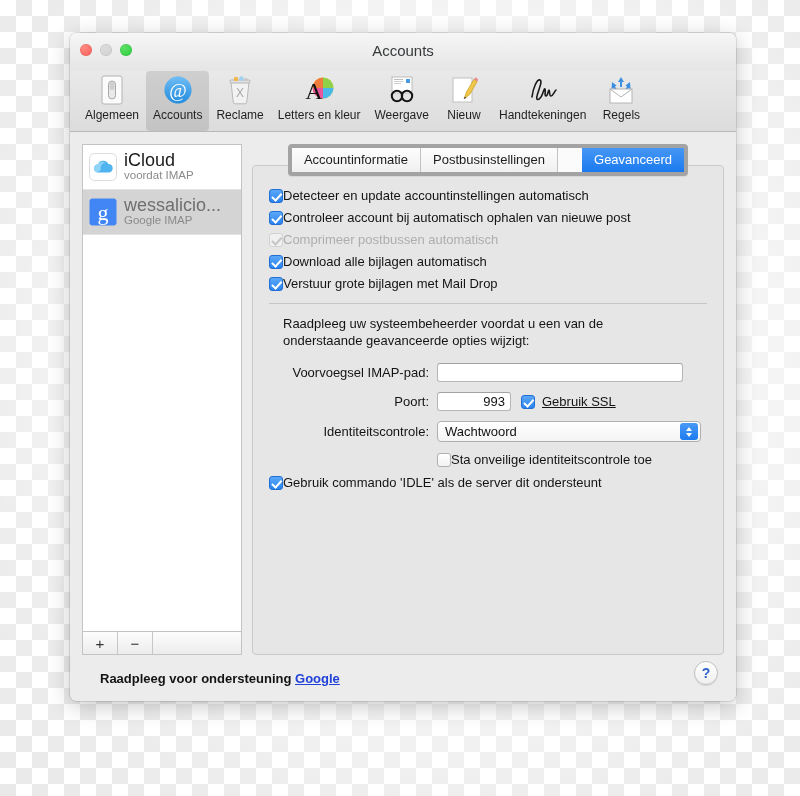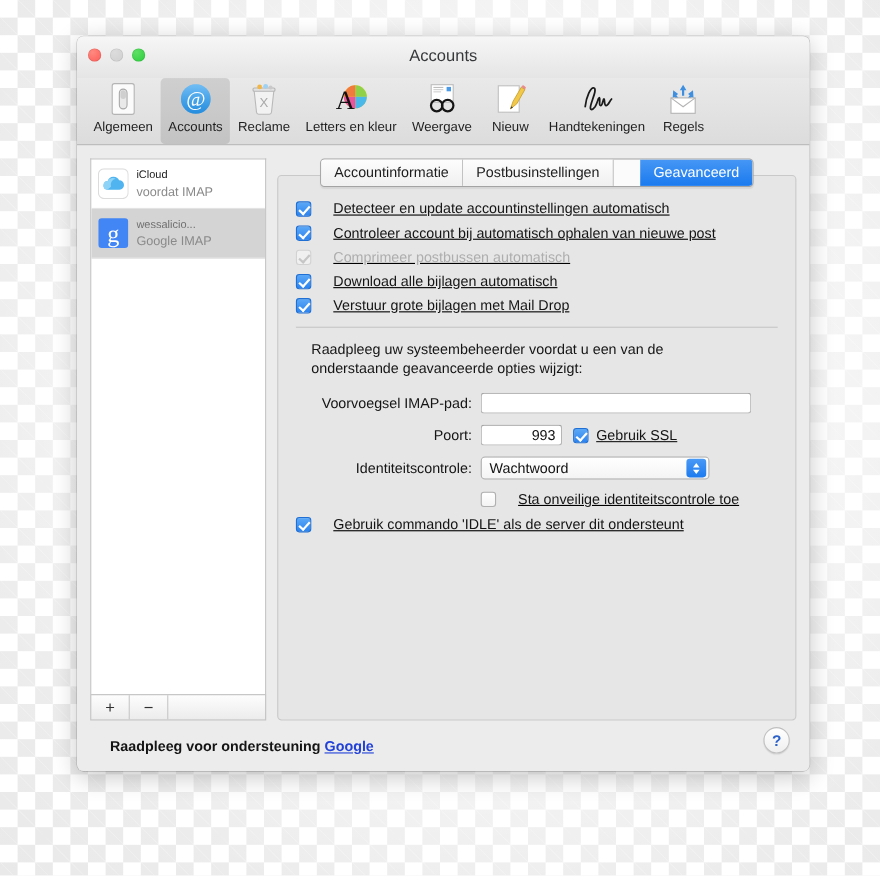--- a/index.html
+++ b/index.html
@@ -144,21 +144,21 @@
     align-items: center;
     gap: 7px;
     padding: 7px 6px;
     border-bottom: 1px solid #e3e3e3;
     cursor: default;
   }
   .acct-row.selected { background: #d4d4d4; }
   .acct-icon { width: 28px; height: 28px; flex: 0 0 auto; }
   .acct-text { min-width: 0; }
   .acct-name {
-    font-size: 10px;
+    font-size: 18px;
     color: #1a1a1a;
     white-space: nowrap;
     overflow: hidden;
     text-overflow: ellipsis;
     line-height: 16px;
   }
   .acct-row.selected .acct-name { color: #6f6f6f; }
   .acct-type {
     font-size: 11.5px;
     color: #8a8a8a;
@@ -194,21 +194,21 @@
   }
   #tabbar {
     display: flex;
     justify-content: center;
     position: relative;
     z-index: 3;
     margin-bottom: -11px;
   }
   #tabs {
     display: flex;
-    border: 1px solid #a3a3a3;
+    border: 4px solid #a3a3a3;
     border-radius: 4px;
     overflow: hidden;
     background: #fbfbfb;
     box-shadow: 0 1px 1px rgba(0,0,0,0.07);
   }
   .tab {
     font-size: 13px;
     padding: 4px 12px 5px 12px;
     color: #1c1c1c;
     background: linear-gradient(#fdfdfd, #f0f0f0);
@@ -228,23 +228,22 @@
     border: 1px solid #c9c9c9;
     border-radius: 4px;
     padding: 22px 16px 12px 16px;
     min-height: 0;
   }
 
   
   .cbrow {
     display: flex;
     align-items: center;
-    gap: 20px;
+    gap: 0;
     margin-bottom: 7px;
-    text-decoration: underline;
   }
   .cbrow:last-child { margin-bottom: 0; }
   .cb {
     width: 14px; height: 14px;
     border-radius: 3px;
     flex: 0 0 auto;
     position: relative;
     box-sizing: border-box;
   }
   .cb.on {
@@ -317,21 +316,21 @@
     display: flex;
     align-items: center;
     padding: 0 5px;
     box-sizing: border-box;
   }
   #imap-prefix-field { width: 246px; }
   #port-field { width: 74px; justify-content: flex-end; }
 
   .popup {
     position: relative;
-    width: 208px;
+    width: 264px;
     height: 21px;
     background: linear-gradient(#ffffff, #f4f4f4);
     border: 1px solid #b0b0b0;
     border-radius: 4px;
     display: flex;
     align-items: center;
     padding: 0 24px 0 7px;
     font-size: 13px;
     color: #111;
     box-sizing: border-box;

